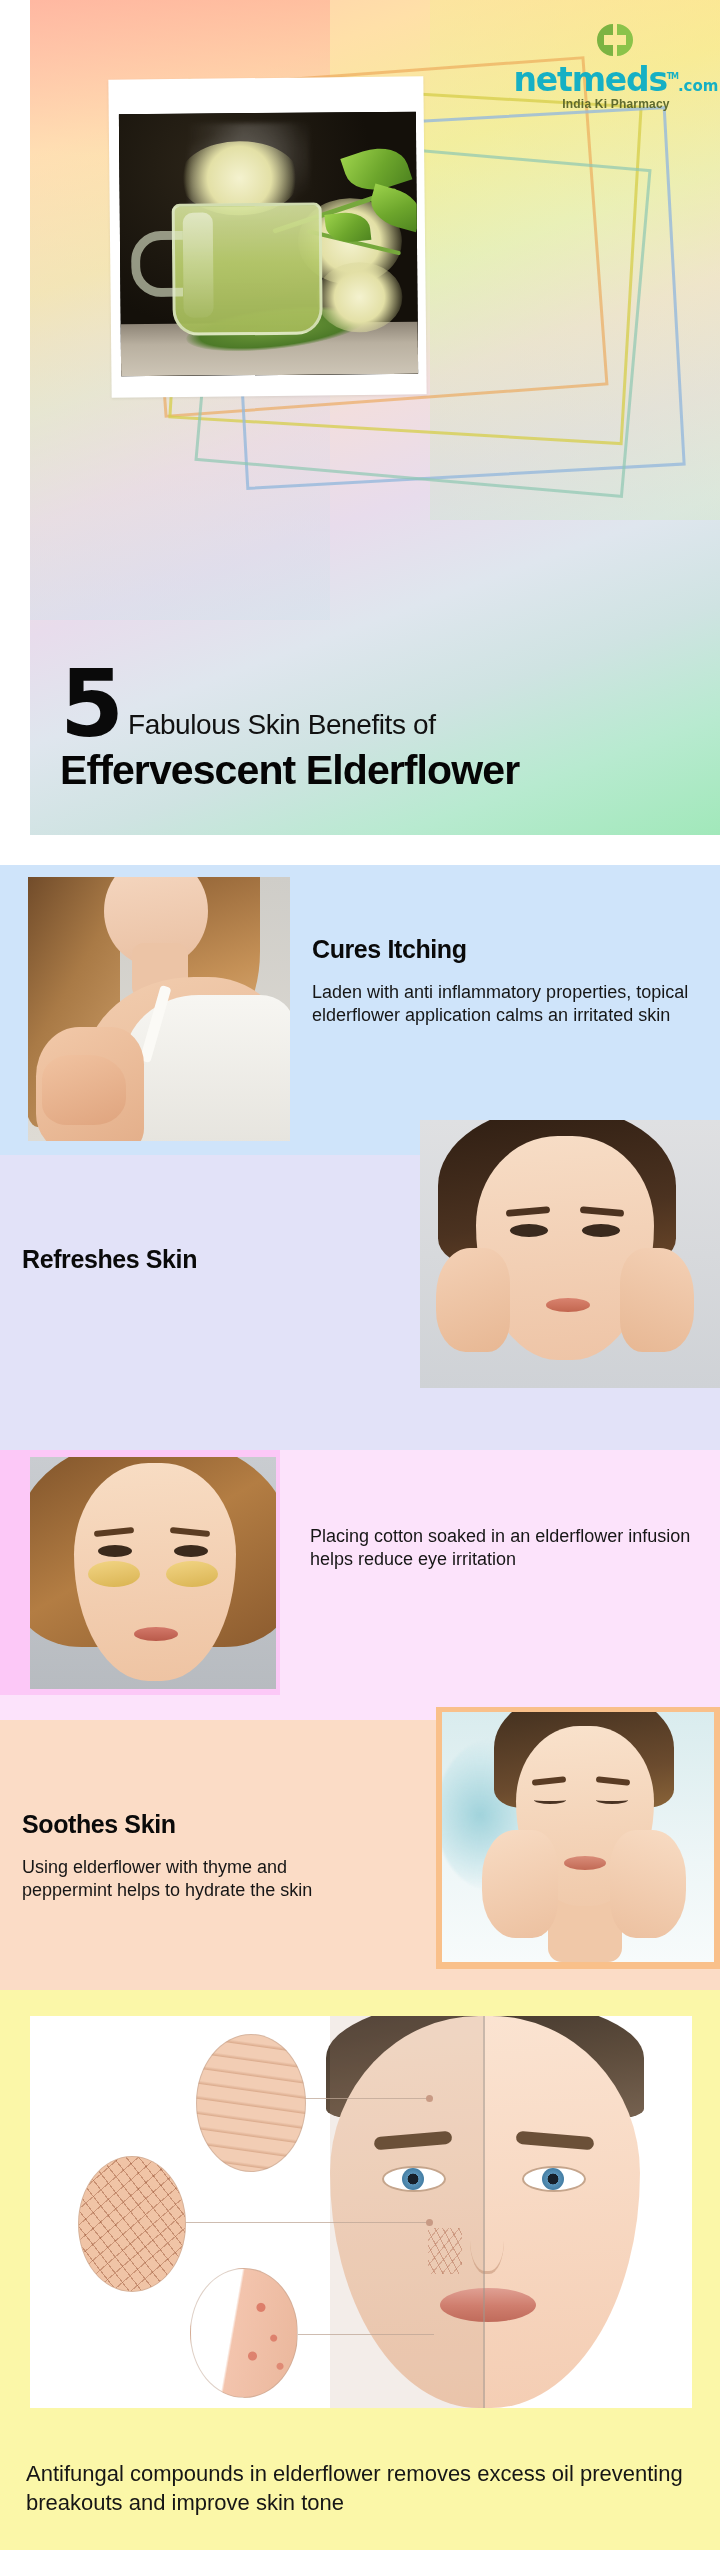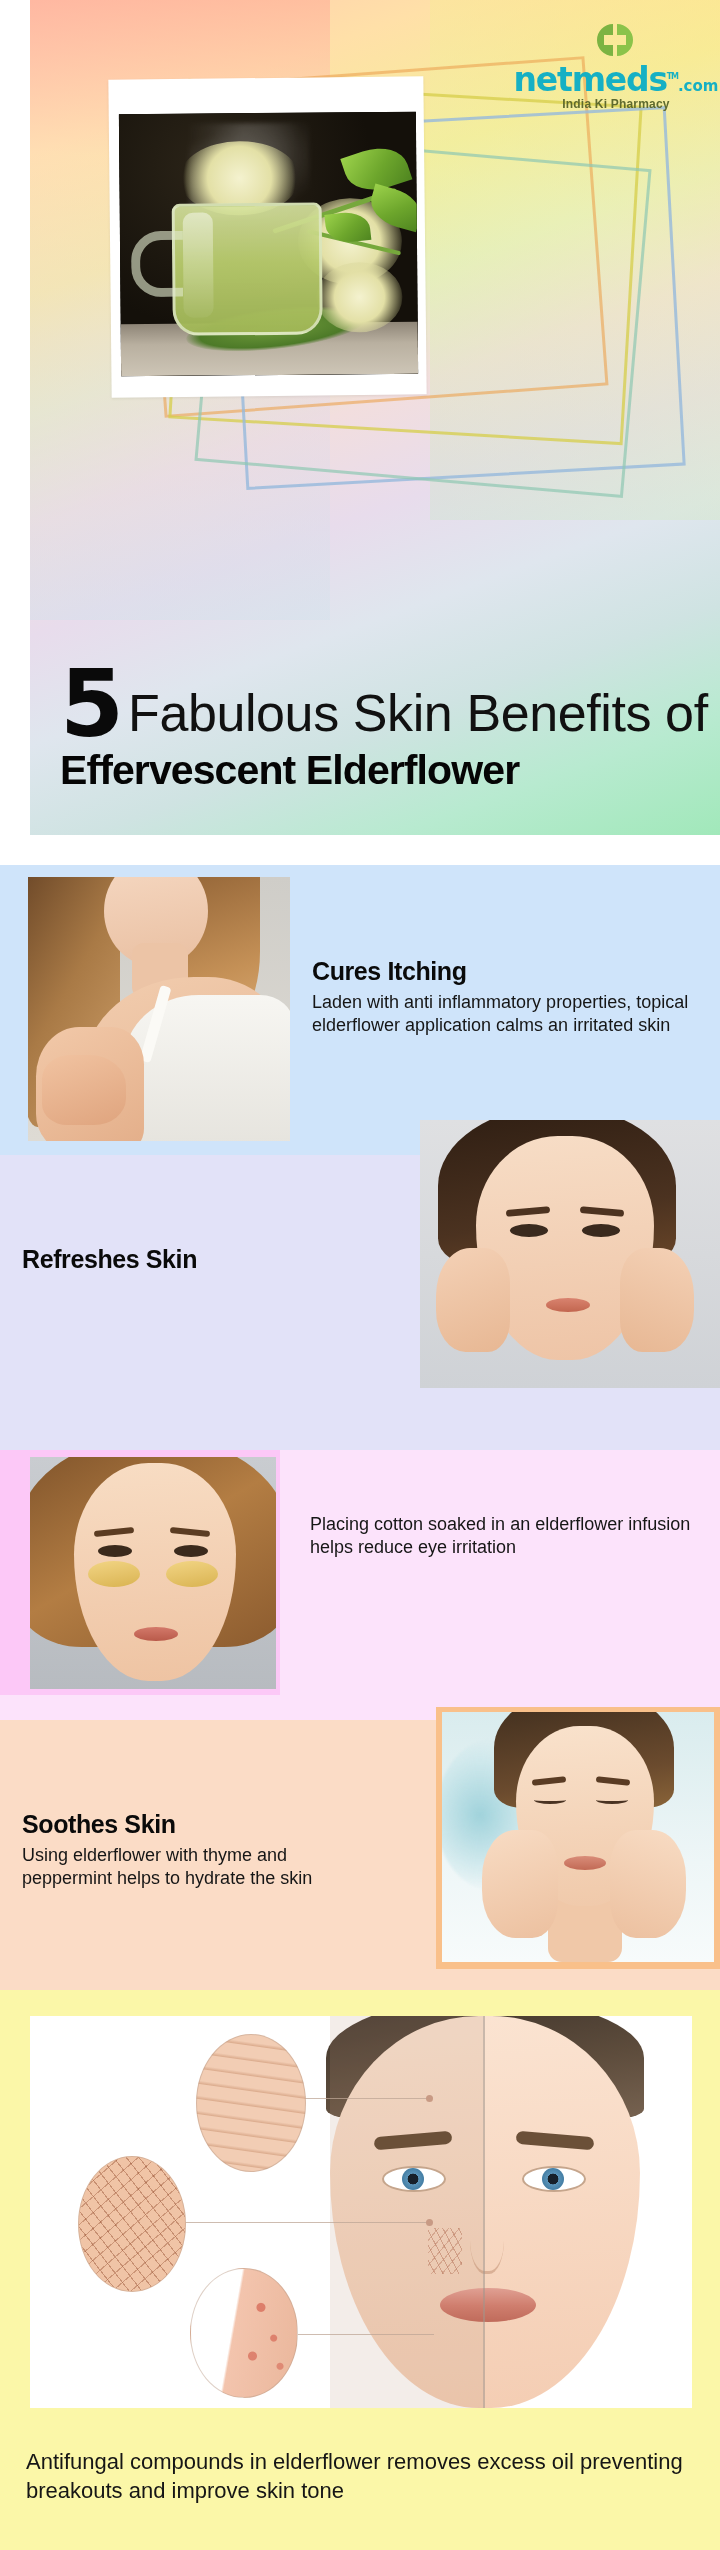--- a/index.html
+++ b/index.html
@@ -129,38 +129,38 @@
 
   
   .title-wrap{ position:absolute; left:30px; top:665px; width:660px; }
   .title-line1{ display:flex; align-items:flex-end; line-height:1; }
   .title-num{
     font-family:"DejaVu Sans", sans-serif;
     font-size:92px; font-weight:700; color:#0a0a0a; line-height:.86;
     letter-spacing:-3px;
   }
   .title-rest{
-    font-size:52px; font-weight:300; color:#111; margin-left:7px;
+    font-size:28px; font-weight:300; color:#111; margin-left:7px;
     padding-bottom:5px; letter-spacing:-.4px; white-space:nowrap;
   }
   .title-line2{
     font-size:41px; font-weight:700; color:#050505; margin-top:4px;
     letter-spacing:-.9px; line-height:1.12;
   }
 
   
   .band{ position:absolute; left:0; width:720px; }
 
   .b-head{ font-size:25px; font-weight:700; color:#0a0a0a; letter-spacing:-.4px; }
-  .b-body{ font-size:18px; font-weight:400; color:#161616; line-height:1.3; margin-top:5px; }
+  .b-body{ font-size:18px; font-weight:400; color:#161616; line-height:1.3; margin-top:17px; }
 
   
   #band1{ top:865px; height:290px; background:#cfe4fa; }
   #band1 .ph{ position:absolute; left:28px; top:12px; width:262px; height:264px; overflow:hidden; }
-  #band1 .txt{ position:absolute; left:312px; top:92px; width:382px; }
+  #band1 .txt{ position:absolute; left:312px; top:70px; width:382px; }
 
   
   #band2{ top:1155px; height:295px; background:#e2e2f8; }
   #band2 .ph{ position:absolute; right:0; top:-35px; width:300px; height:268px; overflow:hidden; }
   #band2 .ph-bg{ position:absolute; right:0; top:-35px; width:300px; height:268px; background:#c9c9f2; }
   #band2 .txt{ position:absolute; left:22px; top:90px; width:360px; }
 
   
   #band3{ top:1450px; height:270px; background:#fce3fb; }
   #band3 .ph-bg{ position:absolute; left:0; top:0; width:280px; height:245px; background:#fcc8f7; }

